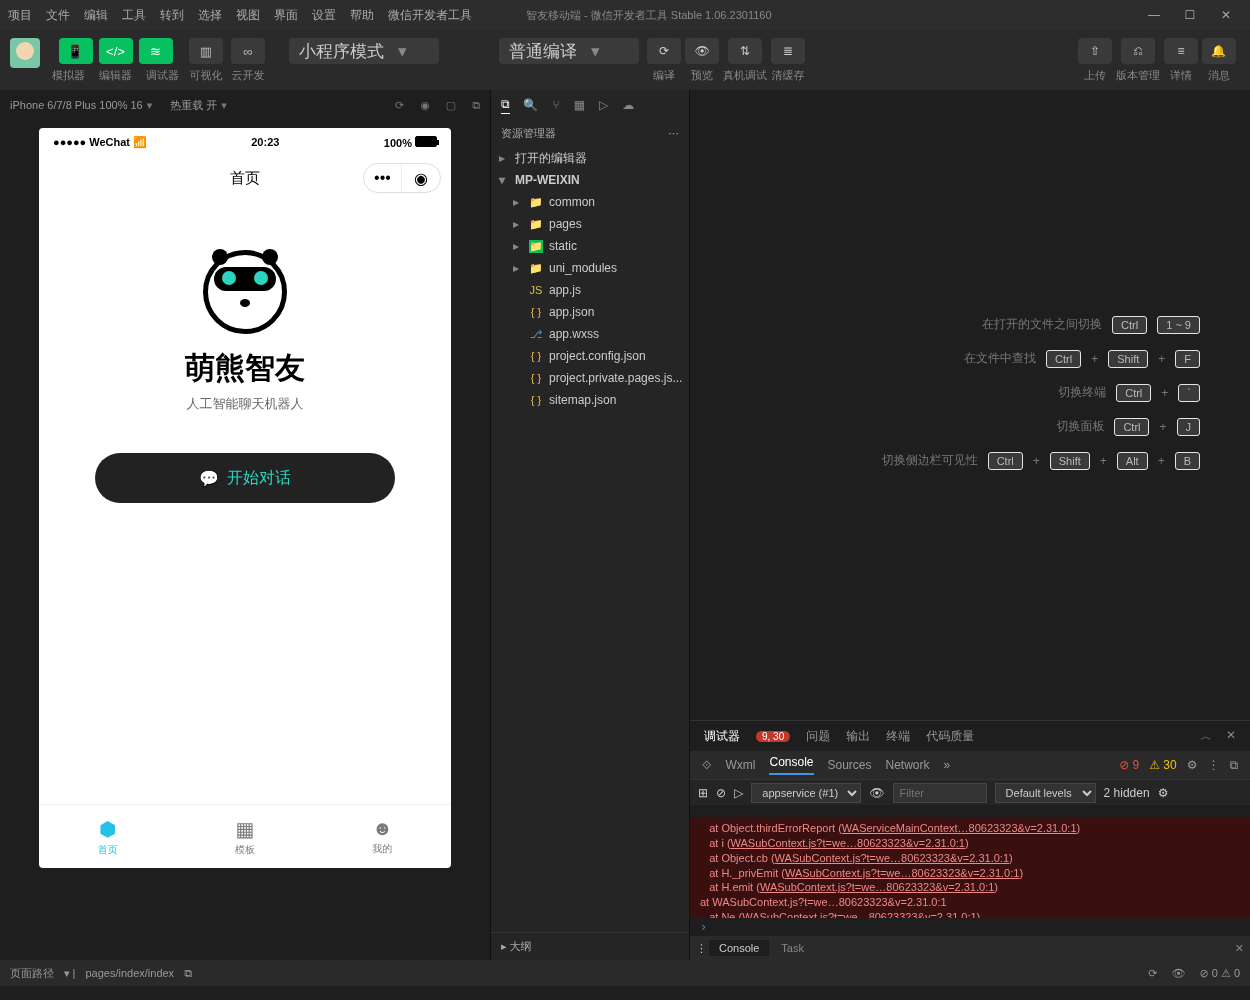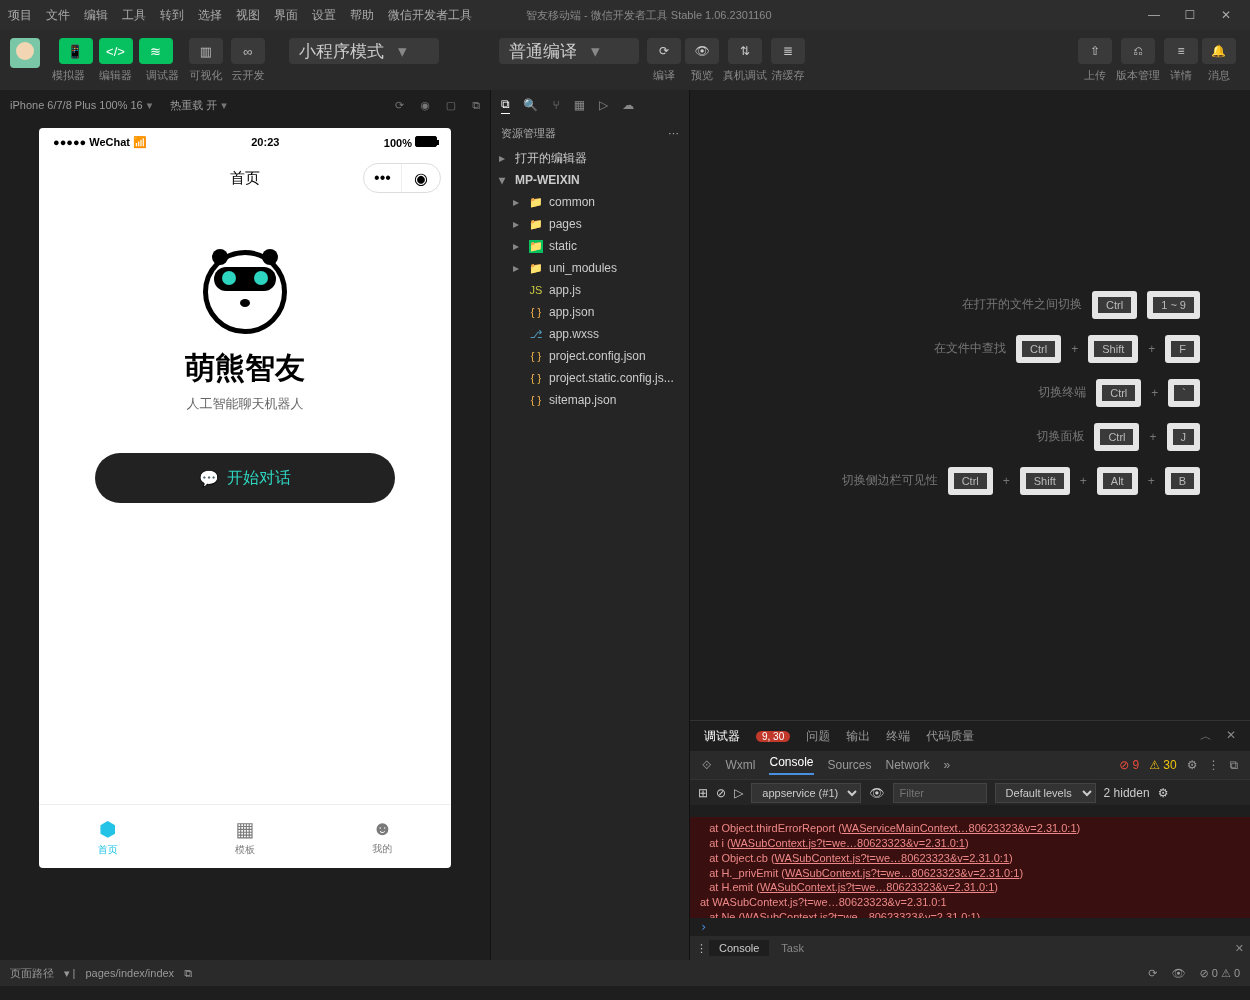--- a/index.html
+++ b/index.html
@@ -55,21 +55,21 @@
 .tree{font-size:12px; color:#ccc;}
 .tree .row{display:flex; align-items:center; height:22px; padding-left:8px; gap:6px; cursor:default;}
 .tree .chev{width:10px; color:#888;}
 .tree .fi{width:14px; display:inline-flex; justify-content:center; font-size:11px;}
 .folder{color:#c09553;} .folder.red{color:#c97d62;} .folder.green{color:#7a9955;}
 .js{color:#cbcb41;} .json{color:#f7b84b;} .wxss{color:#519aba;}
 .outline{margin-top:auto; padding:6px 10px; color:#aaa; font-size:11px; border-top:1px solid #333;}
 .editor { flex:1; background:#1e1e1e; display:flex; flex-direction:column;gap:25px;}
 .shortcuts{flex:1; display:flex; flex-direction:column; align-items:flex-end; justify-content:center; padding-right:50px; gap:16px; color:#777; font-size:12px;}
 .sc-row{display:flex; align-items:center; gap:10px;}
-.key{background:#3a3a3a; border-radius:3px; padding:2px 8px; border:6px solid #e5e5e5; color:#bbb; font-size:11px;}
+.key{background:#3a3a3a; border-radius:3px; padding:2px 8px; border:1px solid #e5e5e5; color:#bbb; font-size:11px;}
 .plus{color:#777;}
 .dbg { height:240px; border-top:1px solid #333; display:flex; flex-direction:column;}
 .dbg-tabs{height:30px; display:flex; align-items:center; gap:16px; padding:0 14px; color:#999; font-size:12px;}
 .dbg-tabs .t.active{color:#fff;}
 .badge{background:#c0392b; color:#fff; border-radius:8px; padding:0 6px; font-size:10px;}
 .dbg-tabs .x{margin-left:auto; display:flex; gap:14px; color:#888;}
 .dev-tabs{height:28px; background:#2a2a2a; display:flex; align-items:center; gap:14px; padding:0 12px; font-size:12px; color:#999;}
 .dev-tabs .t.active{color:#fff; border-bottom:2px solid #4a90e2; padding-bottom:4px;}
 .dev-tabs .rt{margin-left:auto; display:flex; gap:10px; align-items:center;}
 .err{color:#e74c3c;} .wrn{color:#f1c40f;}
@@ -298,29 +298,30 @@
             <span>app.wxss</span>
           </div>
           <div class="row" style="padding-left: 22px;">
             <span class="chev"></span>
             <span class="fi json">{ }</span>
             <span>project.config.json</span>
           </div>
           <div class="row" style="padding-left: 22px;">
             <span class="chev"></span>
             <span class="fi json">{ }</span>
-            <span>project.static.config.js...</span>
+            <span>project.private.pages.js...</span>
           </div>
           <div class="row" style="padding-left: 22px;">
             <span class="chev"></span>
             <span class="fi json">{ }</span>
             <span>sitemap.json</span>
           </div>
         </div>
     </div>
+    <div class="outline">▸ <span>大纲</span></div>
   </div>
 
   <div class="editor">
     <div class="shortcuts" id="shortcuts">
         <div class="sc-row">
           <span>在打开的文件之间切换</span>
           <span class="key">Ctrl</span>
           <span class="key">1 ~ 9</span>
         </div>
         <div class="sc-row">

